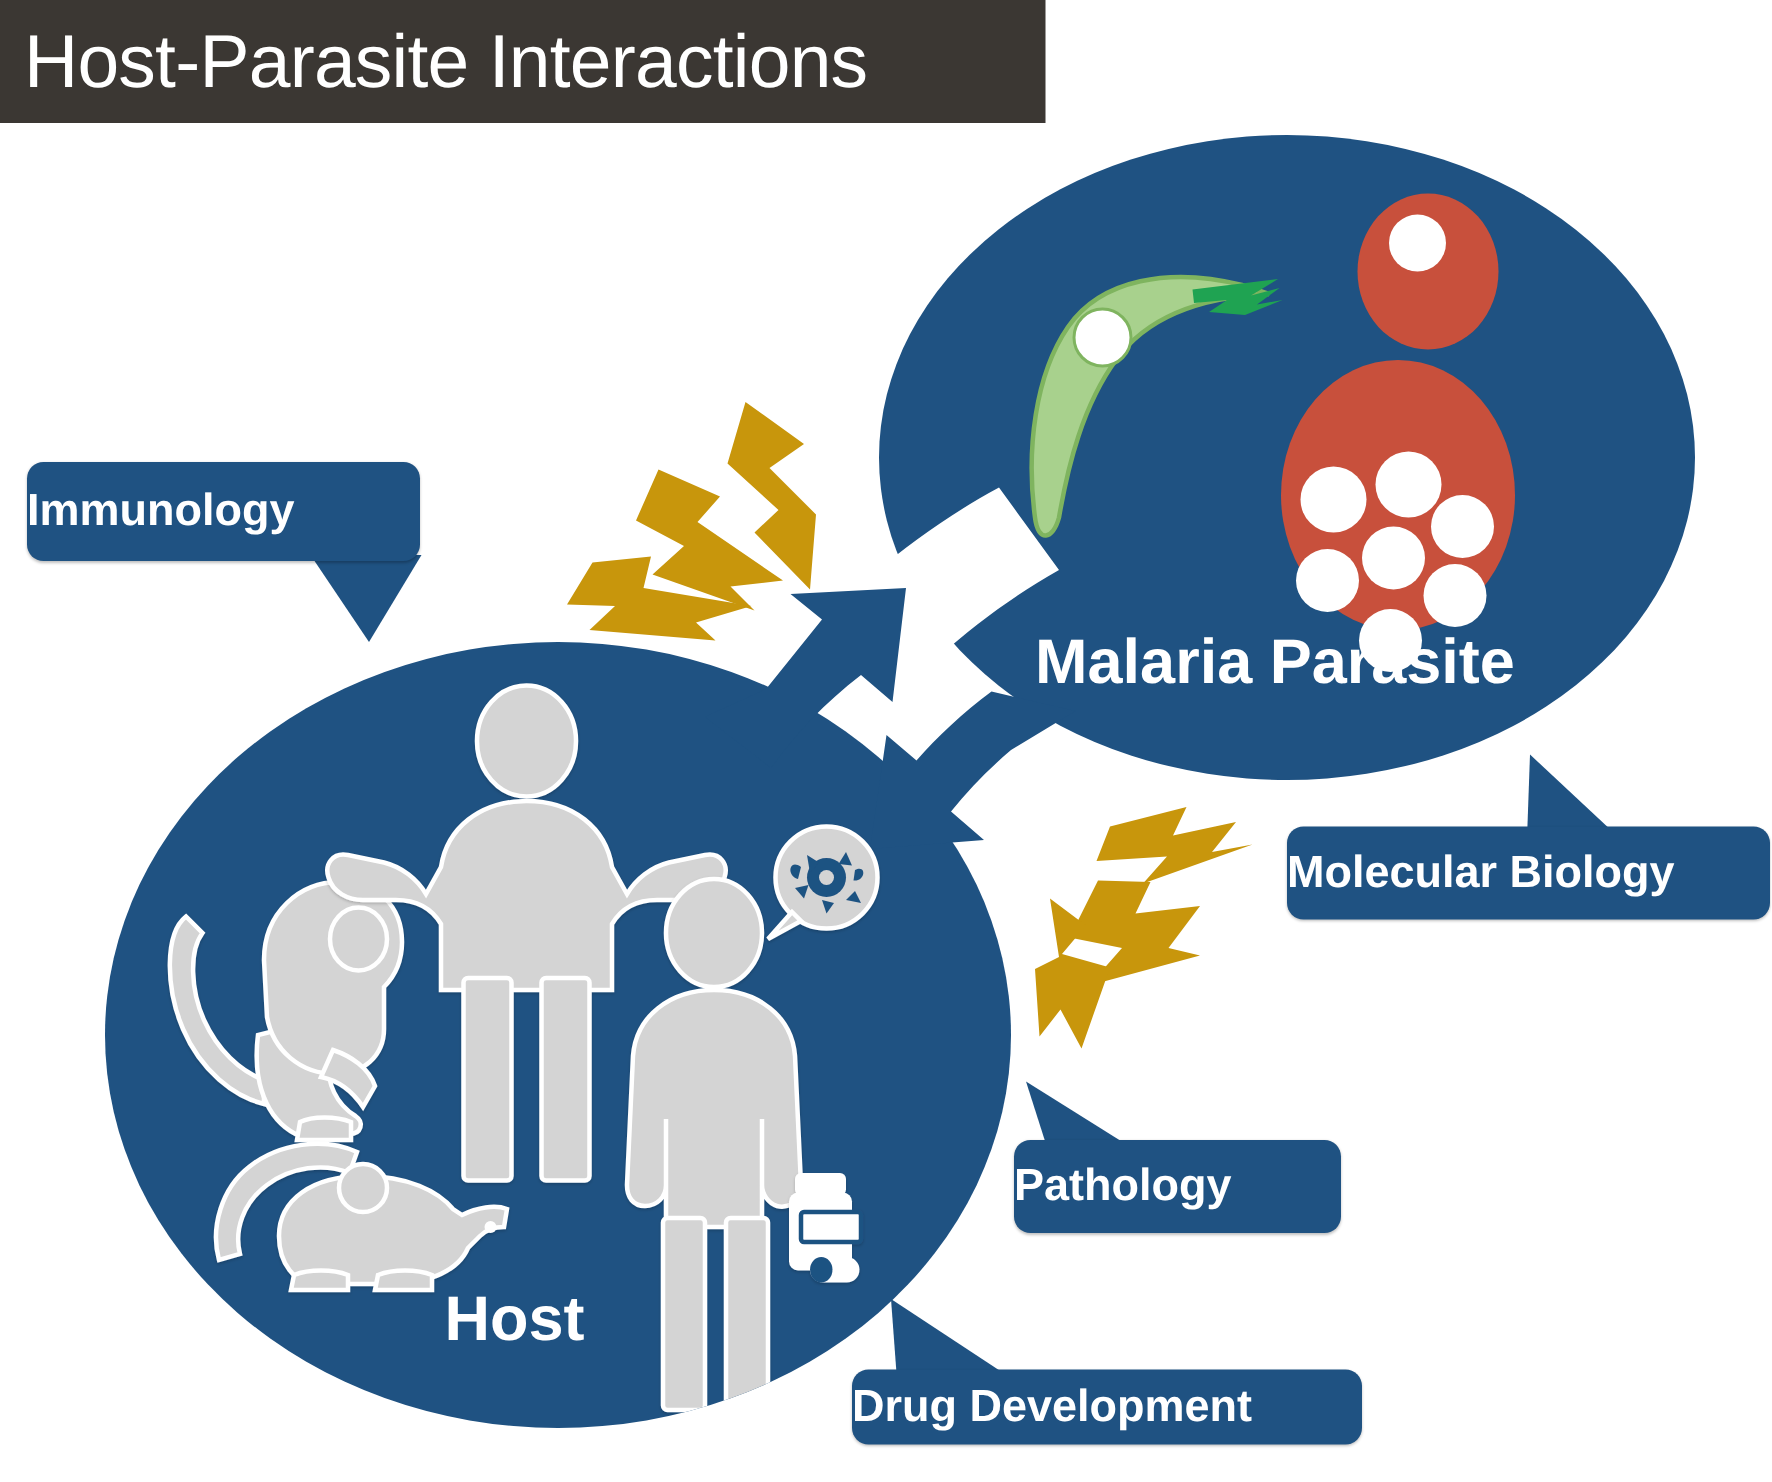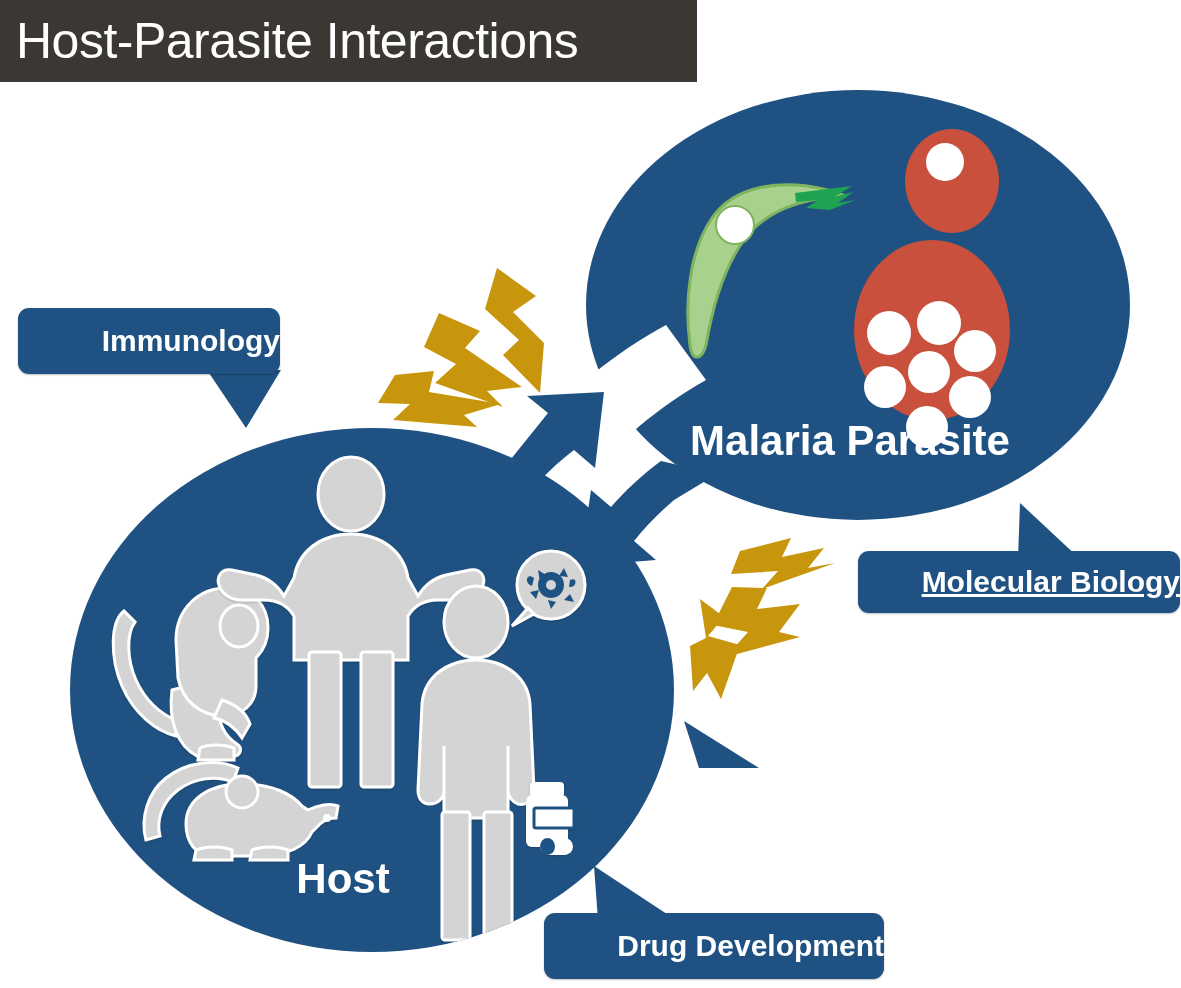--- a/index.html
+++ b/index.html
@@ -30,28 +30,28 @@
     paint-order:stroke;
   }
 
   
   .callout{
     position:absolute;
     background:#1f5282;
     border-radius:11px;
     color:#ffffff;
     font-weight:bold;
-    display:flex;align-items:center;justify-content:flex-end;
+    display:flex;align-items:center;justify-content:flex-start;
     box-shadow:0 1px 2px rgba(0,0,0,0.25);
     white-space:nowrap;
   }
   #callout-immunology{left:18px;  top:308px; width:262px; height:66px; font-size:30px;}
   #callout-molecular {left:858px; top:551px; width:322px; height:62px; font-size:30px;}
   #callout-pathology {left:676px; top:760px; width:218px; height:62px; font-size:30px;}
-  #callout-drugdev   {left:544px; top:913px; width:340px; height:66px; font-size:30px;}
+  #callout-drugdev   {left:568px; top:913px; width:340px; height:50px; font-size:30px;}
 </style>
 </head>
 <body>
 
 <div id="stage">
 
   <div id="title-bar" style="background: rgb(59, 55, 51);">
     <span id="title-text">Host-Parasite Interactions</span>
   </div>
 
@@ -281,22 +281,25 @@
       <polygon points="684,721 759,768 699,768"></polygon>
       <polygon points="594,866 676,920 598,920"></polygon>
     </g>
 
   </svg>
 
   <div class="callout" id="callout-immunology" style="background: rgb(31, 82, 130); color: rgb(255, 255, 255);">
     <span>Immunology</span>
   </div>
 
-  <div class="callout" id="callout-molecular" style="background: rgb(31, 82, 130); color: rgb(255, 255, 255); text-decoration: underline;">
+  <div class="callout" id="callout-molecular" style="background: rgb(31, 82, 130); color: rgb(255, 255, 255);">
     <span>Molecular Biology</span>
   </div>
 
+  <div class="callout" id="callout-pathology" style="background: rgb(31, 82, 130); color: rgb(255, 255, 255);">
+    <span>Pathology</span>
+  </div>
 
   <div class="callout" id="callout-drugdev" style="background: rgb(31, 82, 130); color: rgb(255, 255, 255);">
     <span>Drug Development</span>
   </div>
 
 </div>
 
 </body></html>

